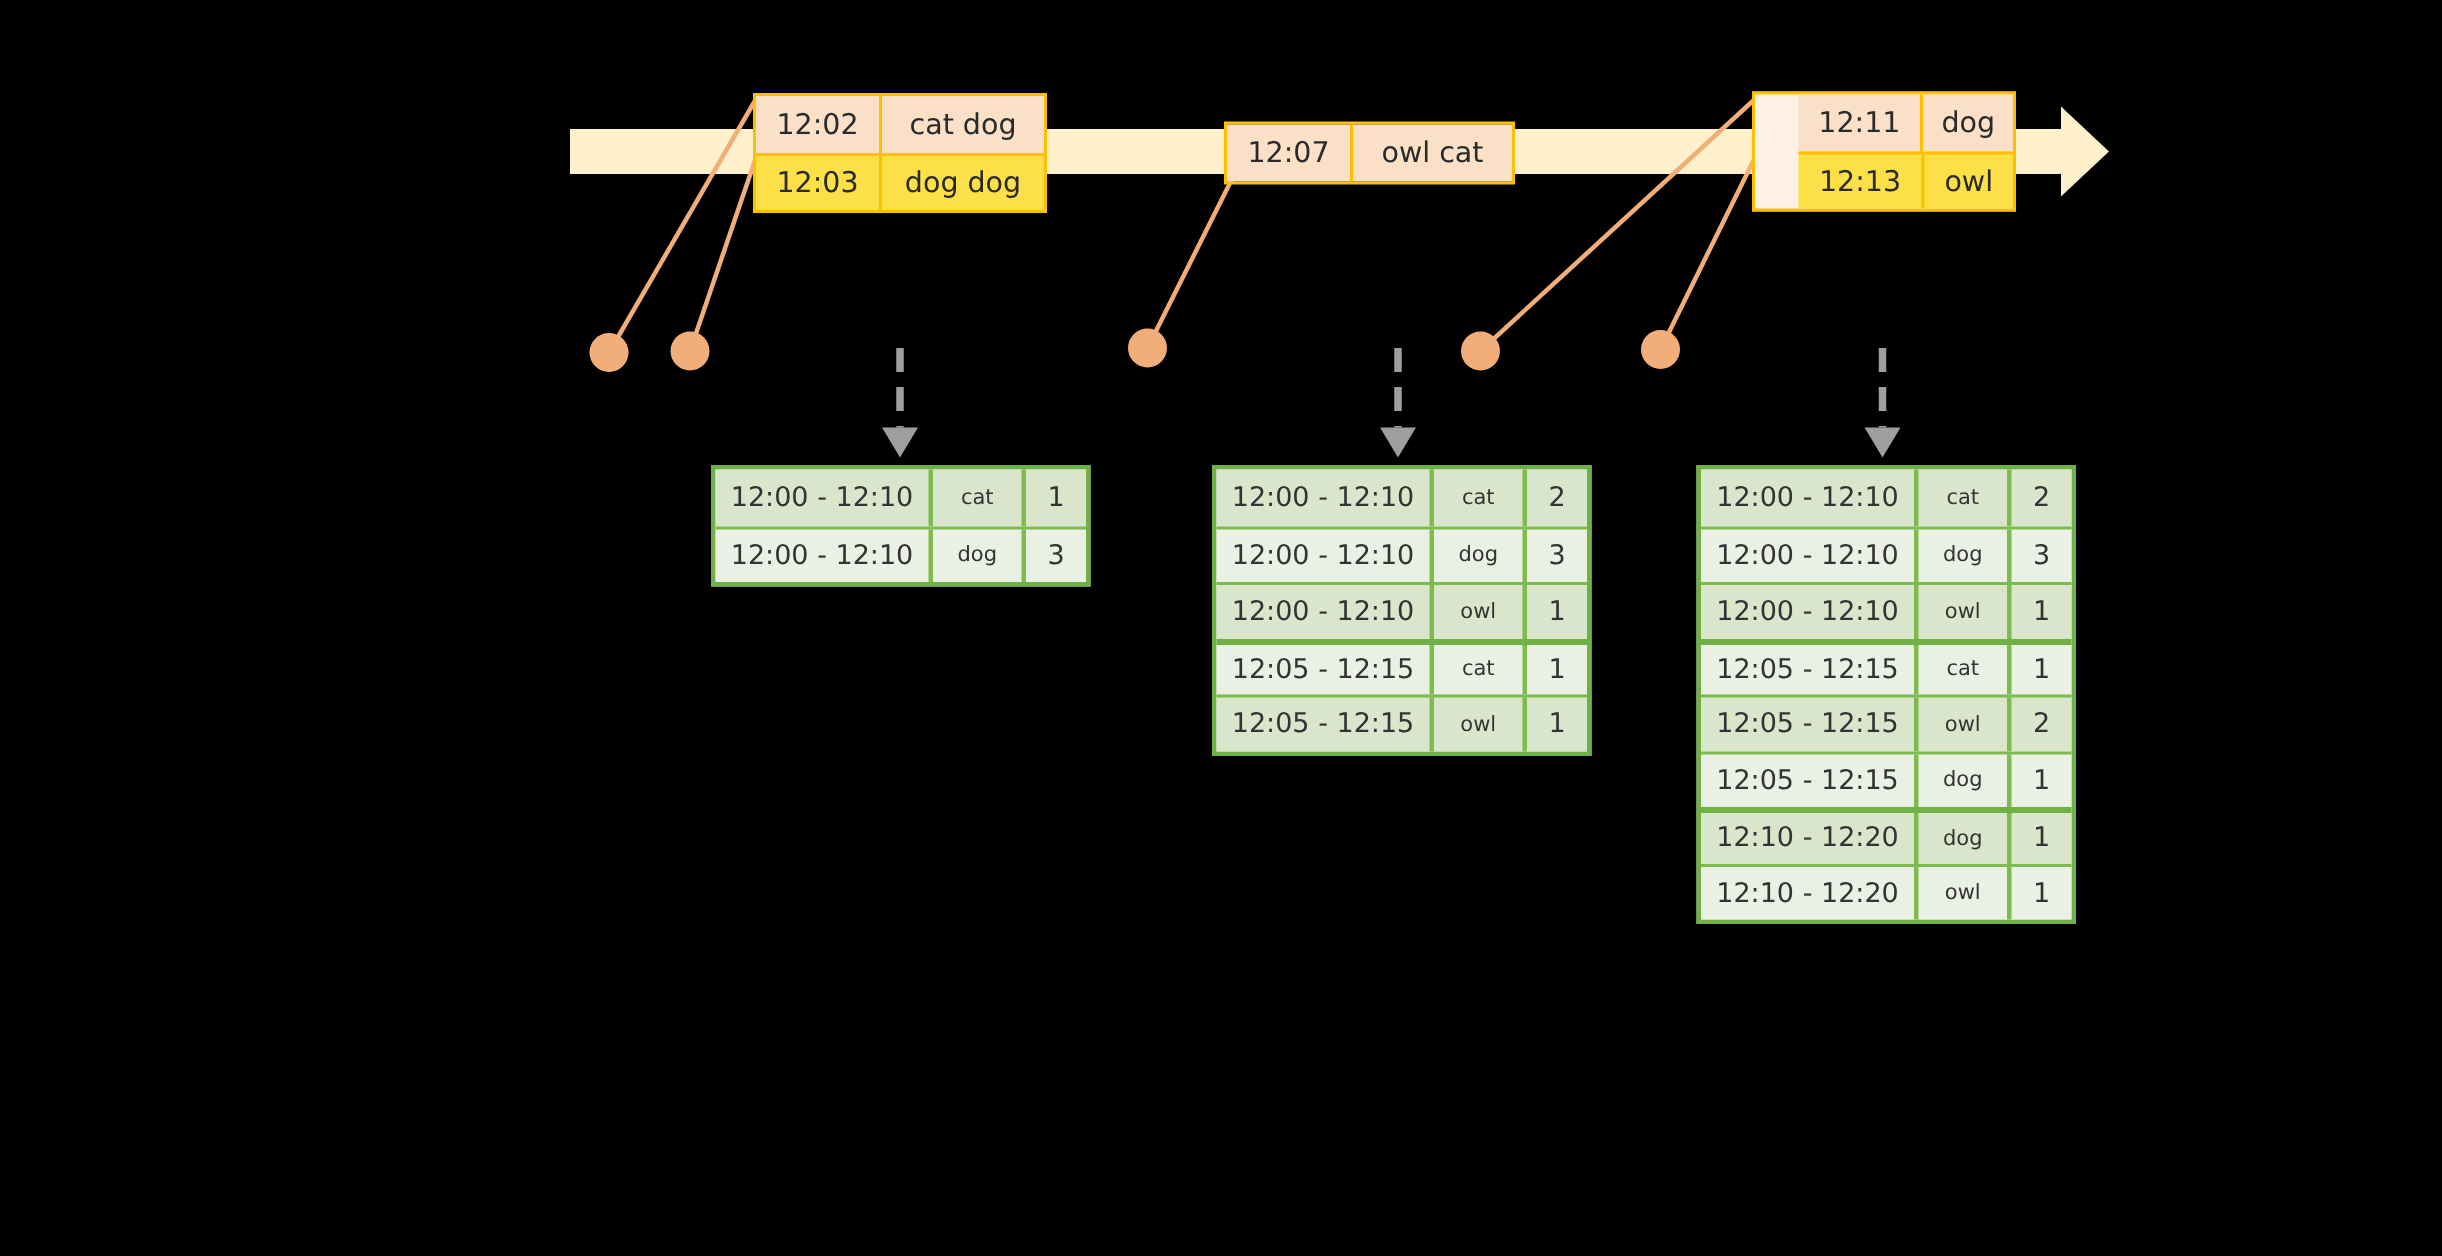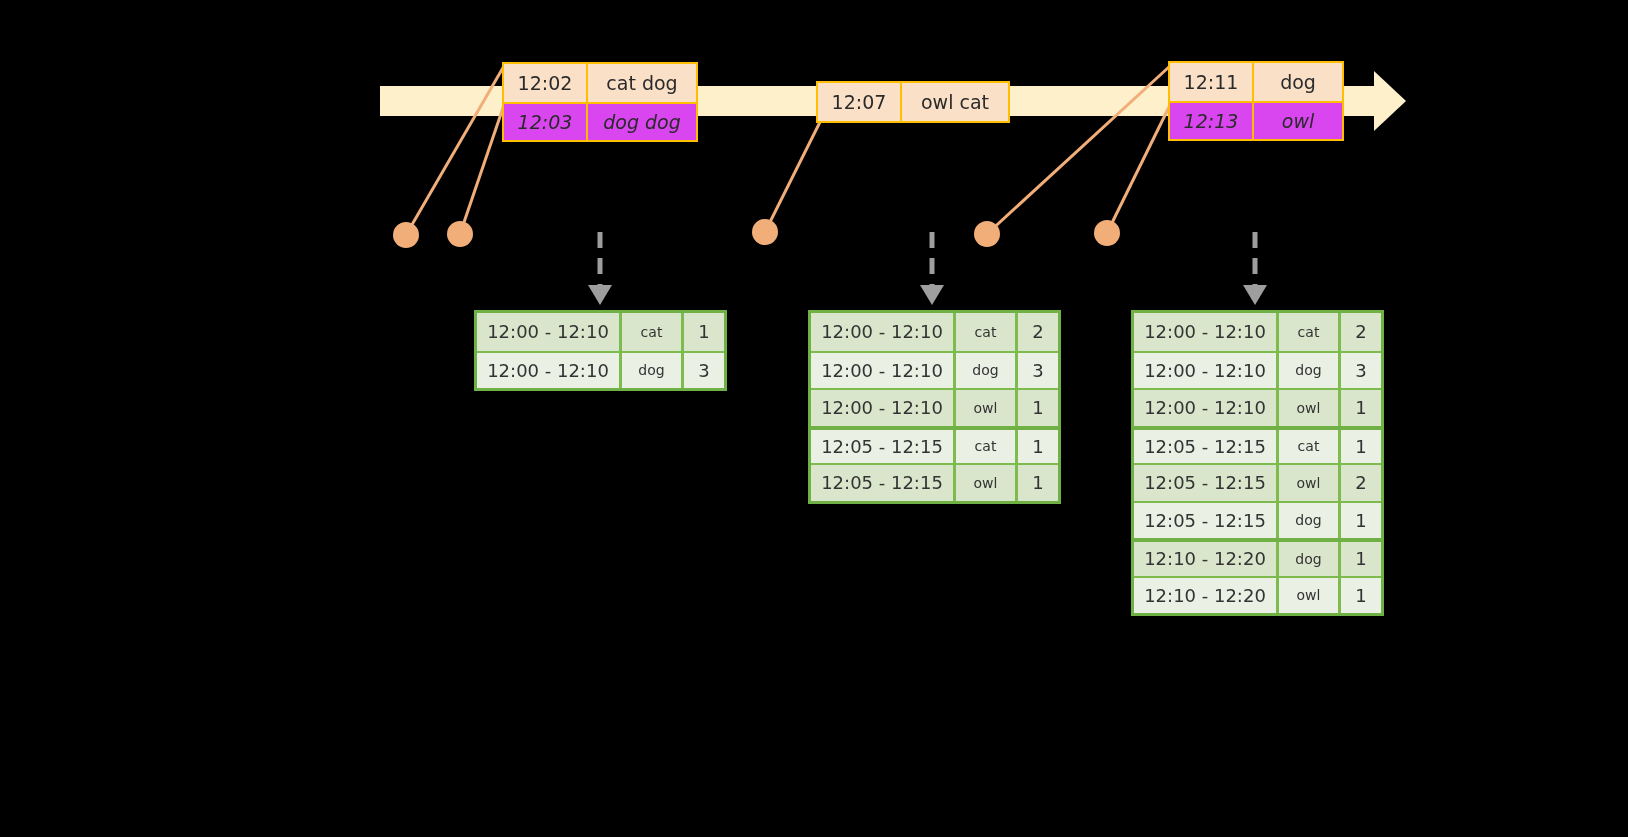--- a/index.html
+++ b/index.html
@@ -43,21 +43,21 @@
     border: 2px solid #FFBF00;
     box-sizing: border-box;
     background: #FDF0E4;
   }
   .event-row {
     display: flex;
     height: 38px;
     box-sizing: border-box;
   }
   .event-row.r0 { background: #FBE0C8; }
-  .event-row.r1 { background: #d946ef; font-style: italic; }
+  .event-row.r1 { background: #fde047; }
   .event-row + .event-row { border-top: 2px solid #FFBF00; }
   .cell-time {
     width: 84px;
     display: flex;
     align-items: center;
     justify-content: center;
     font-size: 19px;
     color: #2a2a2a;
     box-sizing: border-box;
     border-right: 2px solid #FFBF00;
@@ -68,21 +68,21 @@
     align-items: center;
     justify-content: center;
     font-size: 19px;
     color: #2a2a2a;
     box-sizing: border-box;
     padding: 0 12px;
   }
 
   #evt-box-0 { left: 502px; top: 62px;  width: 196px; }
   #evt-box-1 { left: 816px; top: 81px;  width: 194px; }
-  #evt-box-2 { left: 1168px; top: 61px; width: 176px; }
+  #evt-box-2 { left: 1168px; top: 61px; width: 176px; padding-left: 29px; }
 
   
   #connectors {
     position: absolute;
     left: 0; top: 0;
     width: 1628px; height: 837px;
     pointer-events: none;
   }
 
   

